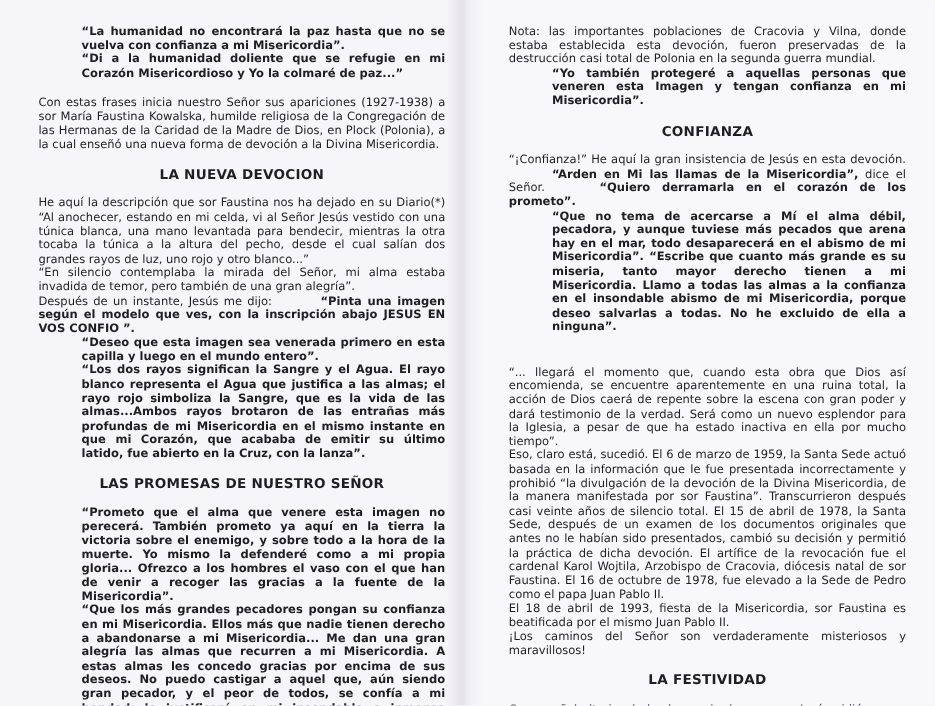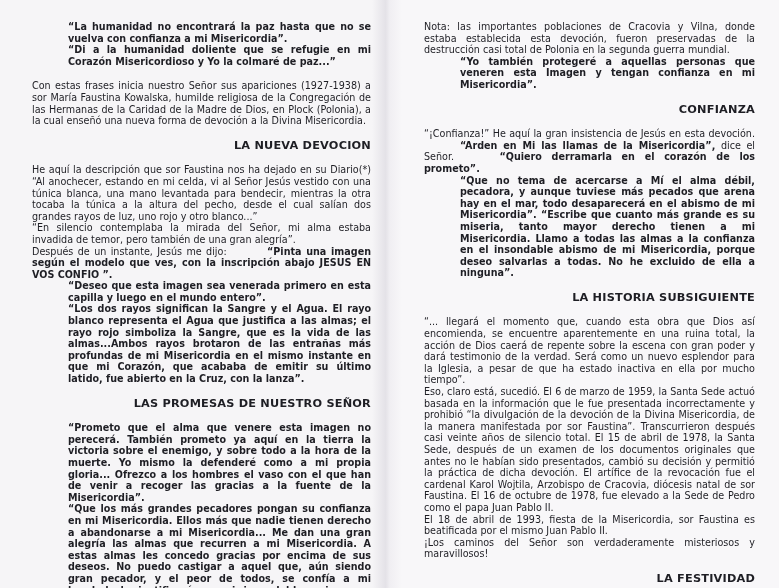--- a/index.html
+++ b/index.html
@@ -23,21 +23,21 @@
     position: absolute; left: 372px; top: 0; width: 30px; height: 588px;
     background: linear-gradient(90deg, rgba(255,255,255,0) 0%, rgba(226,224,230,0.9) 45%, rgba(235,233,238,0.6) 60%, rgba(255,255,255,0) 100%);
   }
   .col { position: absolute; top: 0; font-size: 9.6px; line-height: 11.6px; text-align: justify; }
   .col-left { left: 32px; width: 339px; }
   .col-right { left: 424px; width: 331px; }
   p { margin: 0; }
   .b { font-weight: bold; margin-left: 36px; }
   .head {
     font-weight: bold; font-size: 11.3px; letter-spacing: 0.2px;
-    text-align: right; margin: 0;
+    text-align: center; margin: 0;
   }
   .gap-m { height: 13px; }
 </style>
 </head>
 <body>
 
 <div class="topband"></div>
 
 <div class="page page-left"></div>
 <div class="page page-right"></div>
@@ -68,21 +68,20 @@
 <div class="col col-right">
   <div style="height:21px"></div>
   <p>Nota: las importantes poblaciones de Cracovia y Vilna, donde estaba establecida esta devoción, fueron preservadas de la destrucción casi total de Polonia en la segunda guerra mundial.</p>
   <p class="b">“Yo también protegeré a aquellas personas que veneren esta Imagen y tengan confianza en mi Misericordia”.</p>
   <div class="gap-m"></div>
   <h2 class="head">CONFIANZA</h2>
   <div class="gap-m"></div>
   <p><span>“¡Confianza!” He aquí la gran insistencia de Jesús en esta devoción. </span><span class="b">“Arden en Mi las llamas de la Misericordia”,</span><span>  dice el Señor.  </span><span class="b">“Quiero derramarla en el corazón de los prometo”.</span></p>
   <p class="b">“Que no tema de acercarse a Mí el alma débil, pecadora, y aunque tuviese más pecados que arena hay en el mar, todo desaparecerá en el abismo de mi Misericordia”. “Escribe que cuanto más grande es su miseria, tanto mayor derecho tienen a mi Misericordia. Llamo a todas las almas a la confianza en el insondable abismo de mi Misericordia, porque deseo salvarlas a todas. No he excluido de ella a ninguna”.</p>
   <div class="gap-m"></div>
-  <h2 class="head">LA HISTORIA SUBSIGUIENTE</h2>
   <div class="gap-m"></div>
   <p>“... llegará el momento que, cuando esta obra que Dios así encomienda, se encuentre aparentemente en una ruina total, la acción de Dios caerá de repente sobre la escena con gran poder y dará testimonio de la verdad. Será como un nuevo esplendor para la Iglesia, a pesar de que ha estado inactiva en ella por mucho tiempo”.</p>
   <p>Eso, claro está, sucedió. El 6 de marzo de 1959, la Santa Sede actuó basada en la información que le fue presentada incorrectamente y prohibió “la divulgación de la devoción de la Divina Misericordia, de la manera manifestada por sor Faustina”. Transcurrieron después casi veinte años de silencio total. El 15 de abril de 1978, la Santa Sede, después de un examen de los documentos originales que antes no le habían sido presentados, cambió su decisión y permitió la práctica de dicha devoción. El artífice de la revocación fue el cardenal Karol Wojtila, Arzobispo de Cracovia, diócesis natal de sor Faustina.  El 16 de octubre de 1978, fue elevado a la Sede de Pedro como el papa Juan Pablo II.</p>
   <p>El 18 de abril de 1993, fiesta de la Misericordia, sor Faustina es beatificada por el mismo Juan Pablo II.</p>
   <p>¡Los caminos del Señor son verdaderamente misteriosos y maravillosos!</p>
   <div class="gap-m"></div>
   <h2 class="head">LA FESTIVIDAD</h2>
   <div class="gap-m"></div>
   <p><span>Como señal ulterior de la clemencia de su amor, Jesús pidió que se celebre la festividad de la Divina Misericordia en toda la Iglesia, y le dijo a sor Faustina: </span></p>
 </div>

